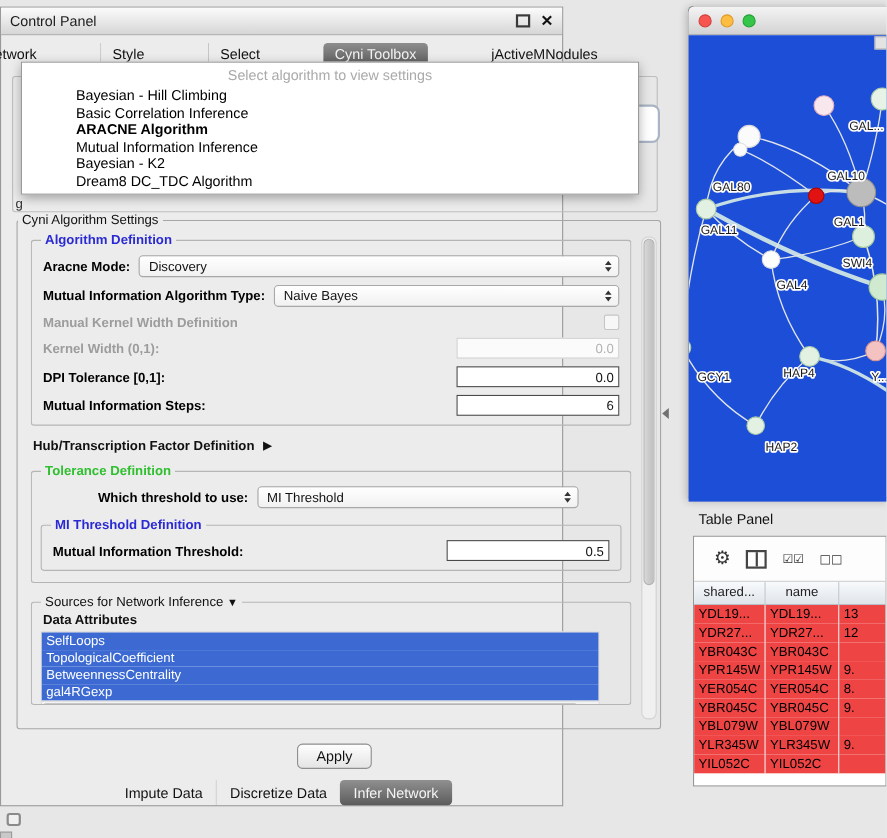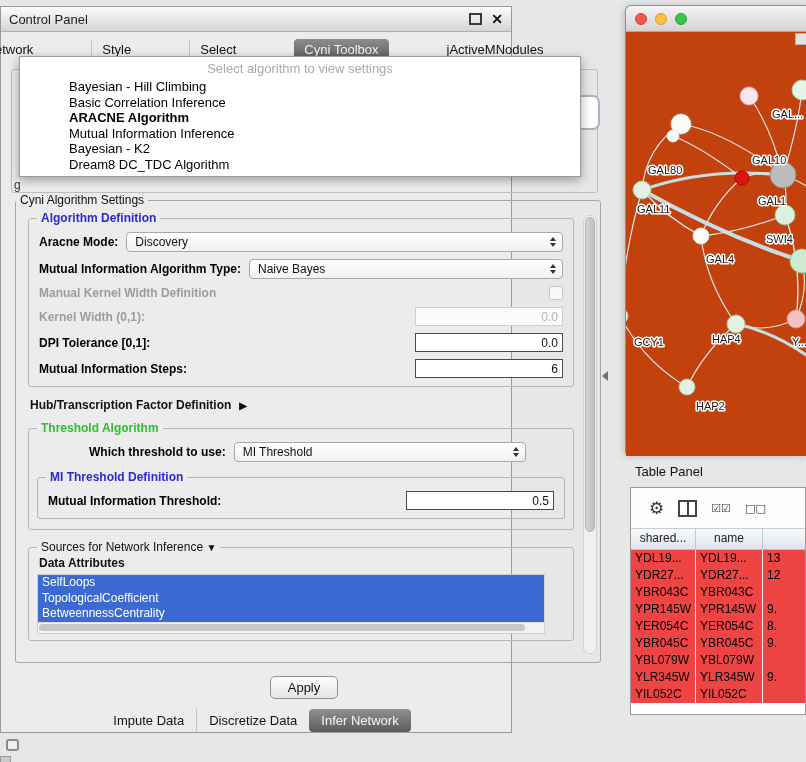--- a/index.html
+++ b/index.html
@@ -88,21 +88,21 @@
   
   .net-window{position:absolute;left:625px;top:5px;width:181px;height:446px;
     border:1px solid #8e8e8e;border-right:none;border-radius:6px 0 0 0;background:#fff;
     box-sizing:content-box;box-shadow:0 2px 8px rgba(0,0,0,.25);}
   .mac-titlebar{height:25px;display:flex;align-items:center;gap:8px;padding-left:9px;
     background:linear-gradient(#f4f4f4,#d3d3d3);border-bottom:1px solid #a8a8a8;border-radius:6px 0 0 0;}
   .light{width:12px;height:12px;border-radius:50%;box-sizing:border-box;}
   .light.red{background:#f6564f;border:1px solid #d3423b;}
   .light.yellow{background:#fcbd41;border:1px solid #de9b2d;}
   .light.green{background:#35c649;border:1px solid #26a137;}
-  .net-canvas{position:relative;height:424px;background:#c2410c;overflow:hidden;}
+  .net-canvas{position:relative;height:424px;background:#1d4ed8;overflow:hidden;}
   .net-canvas svg{position:absolute;left:0;top:0;}
   .node-label{font-size:11px;fill:#1b1b1b;font-family:"Liberation Sans",sans-serif;
     paint-order:stroke;stroke:#ffffff;stroke-width:3px;stroke-linejoin:round;}
   .net-scroll-corner{position:absolute;right:0;top:1px;width:12px;height:12px;background:#e3e3e3;border:1px solid #b4b4b4;box-sizing:border-box;}
 
   
   .table-panel-title{position:absolute;left:635px;top:464px;font-size:13px;color:#111;}
   .table-panel{position:absolute;left:630px;top:487px;width:176px;height:228px;
     border:1px solid #979797;background:#fff;box-sizing:border-box;overflow:hidden;}
   .tp-toolbar{height:40px;display:flex;align-items:center;gap:14px;padding-left:18px;
@@ -233,21 +233,21 @@
             <input class="tfield" value="6" style="">
           </div>
         </fieldset>
 
         <div class="hub-row">
           <span>Hub/Transcription Factor Definition</span>
           <span class="tri">▶</span>
         </div>
 
         <fieldset>
-          <legend class="legend-green">Threshold Algorithm</legend>
+          <legend class="legend-green">Tolerance Definition</legend>
 
           <div class="frow" style="margin-left:52px;">
             <label>Which threshold to use:</label>
             <div class="combo fixed">
               <span>MI Threshold</span>
               <span class="combo-arrows">
                   <i class="up"></i>
                   <i class="dn"></i>
                 </span>
             </div>
@@ -266,20 +266,21 @@
           <legend>
             <span>Sources for Network Inference</span>
             <span class="tri">▼</span>
           </legend>
           <div class="attr-title">Data Attributes</div>
           <div class="attr-listbox">
             <div id="attr-list">
                 <div class="attr-item">SelfLoops</div>
                 <div class="attr-item">TopologicalCoefficient</div>
                 <div class="attr-item">BetweennessCentrality</div>
+                <div class="attr-item">gal4RGexp</div>
               </div>
             <div class="hscroll">
                 <div class="thumb"></div>
               </div>
           </div>
         </fieldset>
 
       </div>
 
       <div class="vscroll">

